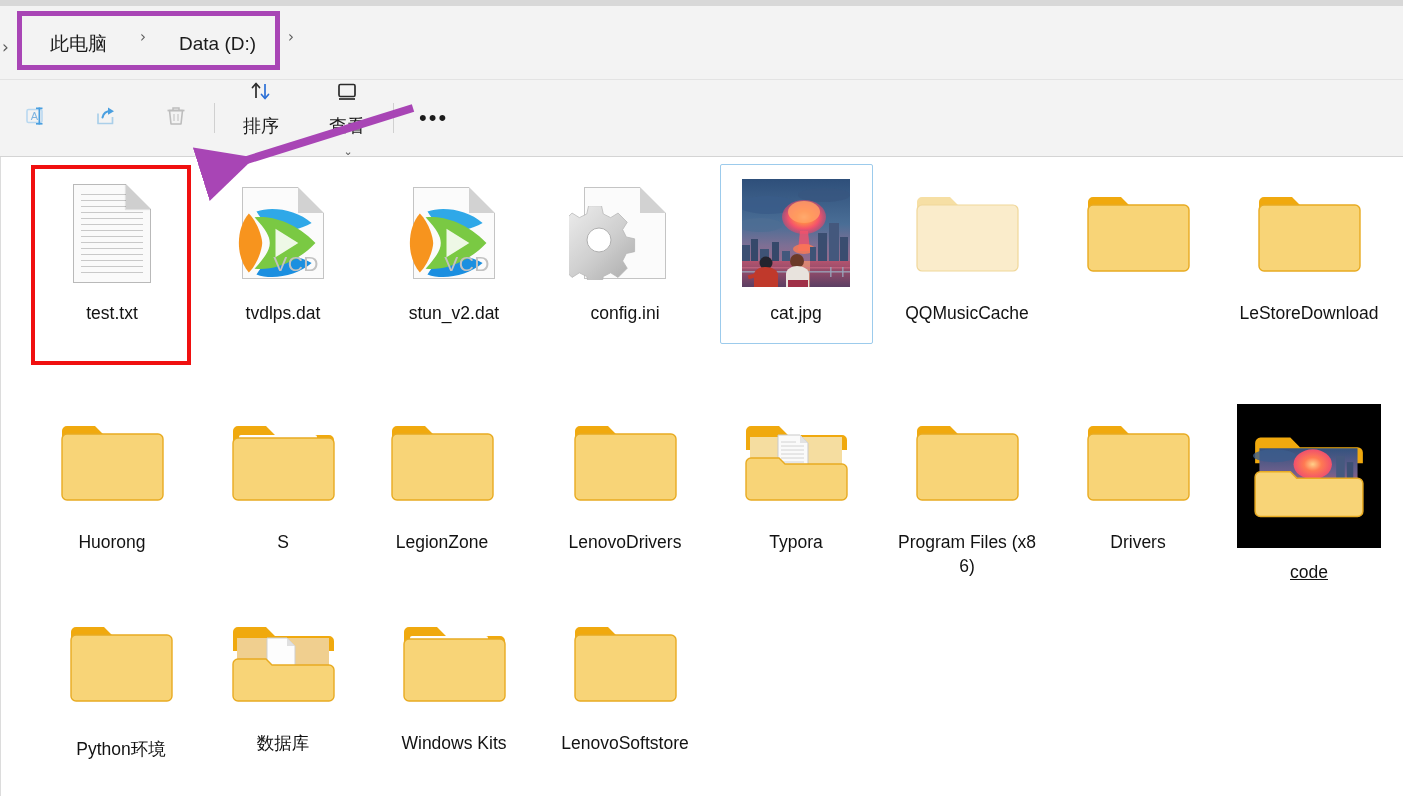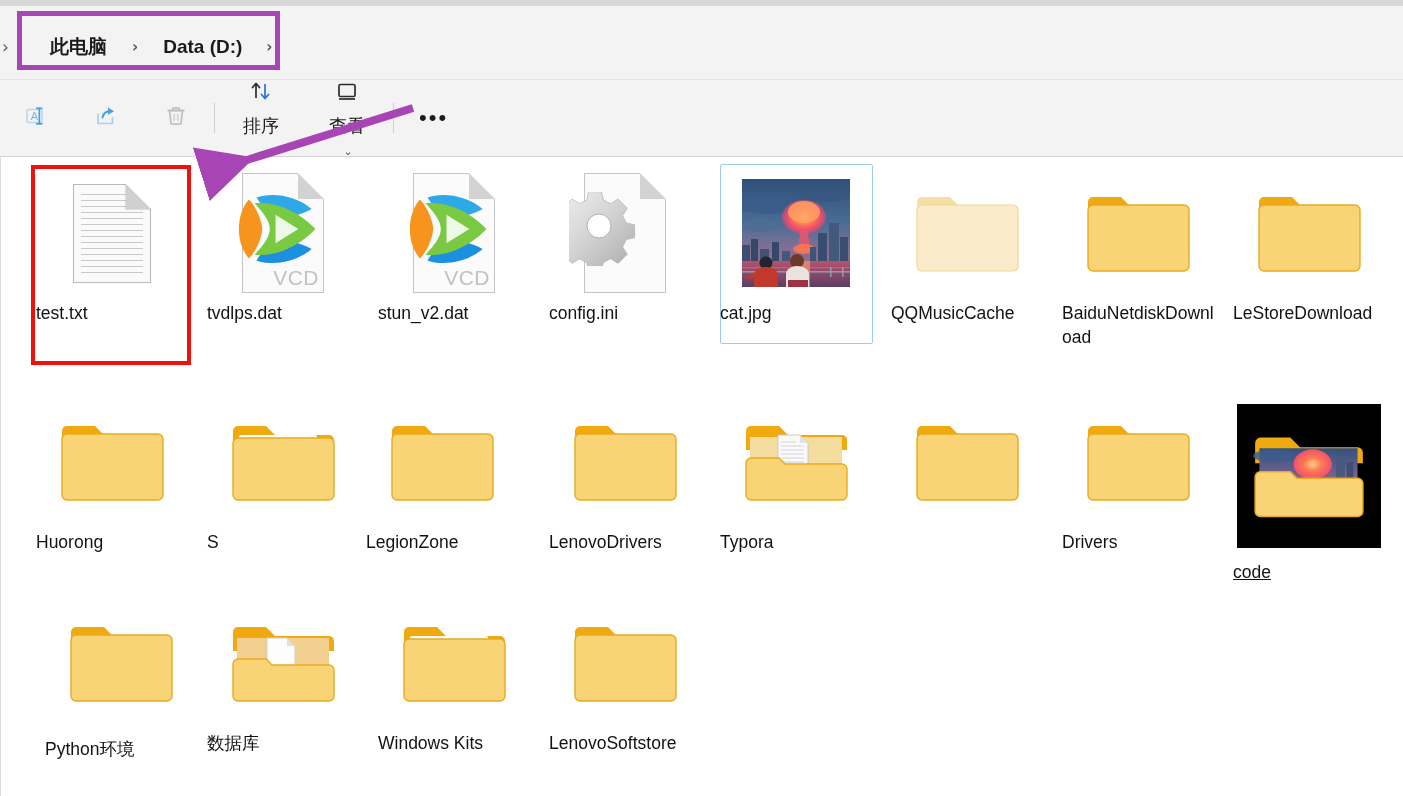--- a/index.html
+++ b/index.html
@@ -37,24 +37,23 @@
     left: 2px; top: 31px;
     font-size: 17px;
     color: #5d5d5d;
     font-family: "DejaVu Sans", sans-serif;
   }
 
   .crumbs {
     position: absolute;
     left: 40px; top: 22px;
     display: flex;
-    align-items: center;
-    gap: 8px;
+    align-items: flex-start;
+    gap: 16px;
     height: 38px;
-    font-weight: bold;
   }
   .crumb {
     font-size: 19px;
     color: #1b1b1b;
     padding: 3px 10px;
     white-space: nowrap;
     line-height: 26px;
   }
   .crumb-sep {
     font-size: 15px;
@@ -143,20 +142,21 @@
     height: 120px;
     display: flex;
     align-items: center;
     justify-content: center;
     position: relative;
   }
   .cap {
     margin-top: 8px;
     font-size: 17.5px;
     color: #121212;
+    text-align: center;
     line-height: 24px;
     width: 152px;
     word-break: break-all;
     font-family: "Liberation Sans", sans-serif;
   }
 
   
   .selbox {
     position: absolute;
     border: 1px solid #9ccbec;
@@ -187,21 +187,21 @@
     right: 7px; bottom: 7px;
     background: repeating-linear-gradient(
       to bottom,
       #c9c9c9 0px, #c9c9c9 1px,
       transparent 1px, transparent 6px);
   }
 
   
   .page {
     position: relative;
-    width: 82px; height: 120px;
+    width: 82px; height: 92px;
     background: #fbfbfb;
     border: 1px solid #c4c4c4;
   }
   .page::after {
     content: "";
     position: absolute;
     right: -1px; top: -1px;
     border-width: 0 26px 26px 0;
     border-style: solid;
     border-color: #ffffff #ffffff #d2d2d2 #d2d2d2;
@@ -482,21 +482,20 @@
     </div>
 
     <div class="cell" style="left:1057px;">
       <div class="thumb">
         <svg class="folder" viewBox="0 0 105 86">
           <path d="M2 12 a5 5 0 0 1 5-5 h28 l9 9 h54 a5 5 0 0 1 5 5 v10 H2 Z" fill="#f0a90e"></path>
           <path d="M2 20 a5 5 0 0 1 5-5 h91 a5 5 0 0 1 5 5 v56 a5 5 0 0 1 -5 5 h-91 a5 5 0 0 1 -5 -5 Z" fill="#f8d477"></path>
           <path d="M2 20 a5 5 0 0 1 5-5 h91 a5 5 0 0 1 5 5 v56 a5 5 0 0 1 -5 5 h-91 a5 5 0 0 1 -5 -5 Z" fill="none" stroke="#e8ab22" stroke-width="1.4"></path>
         </svg>
       </div>
-      <div class="cap">BaiduNetdiskDownload</div>
     </div>
 
     <div class="cell" style="left:1228px;">
       <div class="thumb">
         <svg class="folder" viewBox="0 0 105 86">
           <path d="M2 12 a5 5 0 0 1 5-5 h28 l9 9 h54 a5 5 0 0 1 5 5 v10 H2 Z" fill="#f0a90e"></path>
           <path d="M2 20 a5 5 0 0 1 5-5 h91 a5 5 0 0 1 5 5 v56 a5 5 0 0 1 -5 5 h-91 a5 5 0 0 1 -5 -5 Z" fill="#f8d477"></path>
           <path d="M2 20 a5 5 0 0 1 5-5 h91 a5 5 0 0 1 5 5 v56 a5 5 0 0 1 -5 5 h-91 a5 5 0 0 1 -5 -5 Z" fill="none" stroke="#e8ab22" stroke-width="1.4"></path>
         </svg>
       </div>
@@ -577,20 +576,21 @@
     </div>
 
     <div class="cell" style="left:886px;">
       <div class="thumb">
         <svg class="folder" viewBox="0 0 105 86">
           <path d="M2 12 a5 5 0 0 1 5-5 h28 l9 9 h54 a5 5 0 0 1 5 5 v10 H2 Z" fill="#f0a90e"></path>
           <path d="M2 20 a5 5 0 0 1 5-5 h91 a5 5 0 0 1 5 5 v56 a5 5 0 0 1 -5 5 h-91 a5 5 0 0 1 -5 -5 Z" fill="#f8d477"></path>
           <path d="M2 20 a5 5 0 0 1 5-5 h91 a5 5 0 0 1 5 5 v56 a5 5 0 0 1 -5 5 h-91 a5 5 0 0 1 -5 -5 Z" fill="none" stroke="#e8ab22" stroke-width="1.4"></path>
         </svg>
       </div>
+      <div class="cap">Program Files (x86)</div>
     </div>
 
     <div class="cell" style="left:1057px;">
       <div class="thumb">
         <svg class="folder" viewBox="0 0 105 86">
           <path d="M2 12 a5 5 0 0 1 5-5 h28 l9 9 h54 a5 5 0 0 1 5 5 v10 H2 Z" fill="#f0a90e"></path>
           <path d="M2 20 a5 5 0 0 1 5-5 h91 a5 5 0 0 1 5 5 v56 a5 5 0 0 1 -5 5 h-91 a5 5 0 0 1 -5 -5 Z" fill="#f8d477"></path>
           <path d="M2 20 a5 5 0 0 1 5-5 h91 a5 5 0 0 1 5 5 v56 a5 5 0 0 1 -5 5 h-91 a5 5 0 0 1 -5 -5 Z" fill="none" stroke="#e8ab22" stroke-width="1.4"></path>
         </svg>
       </div>

